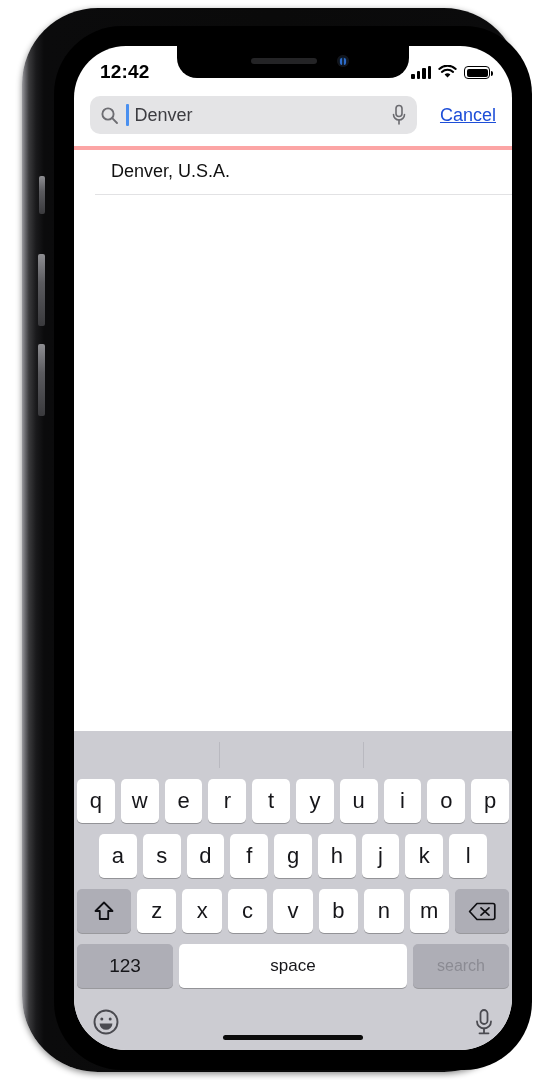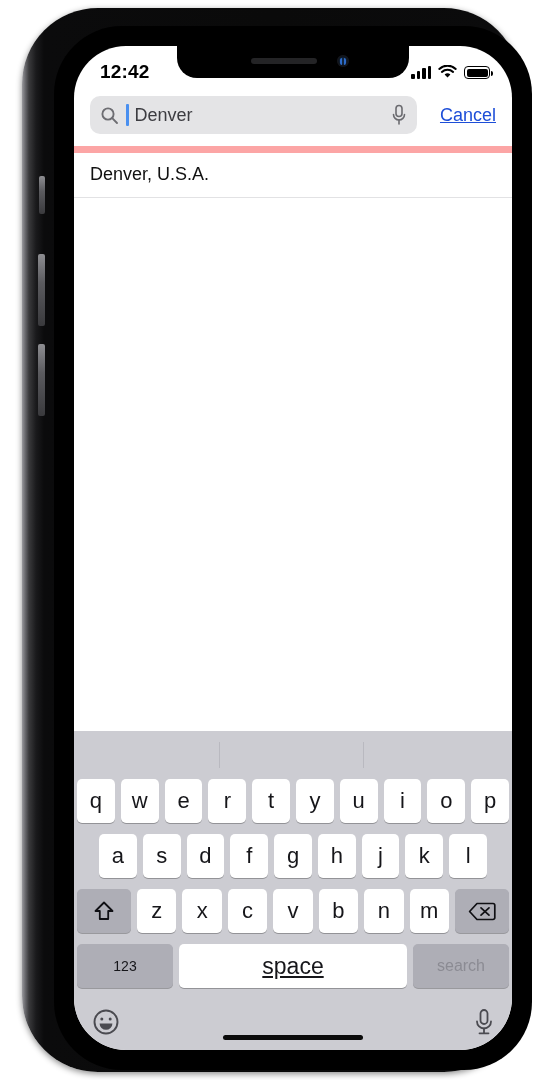--- a/index.html
+++ b/index.html
@@ -131,21 +131,21 @@
     width: 2.5px; height: 22px; background: #4a90f0; border-radius: 1px;
     margin-left: 2px; margin-right: 1px;
   }
   #cancel-button {
     font-size: 18px; color: #1d4ed8;
     text-decoration: underline;
     white-space: nowrap;
   }
 
   
-  #results-list { border-top: 7px solid #fca5a5; }
+  #results-list { border-top: 4px solid #fca5a5; padding-left: 21px; }
   .result-row {
     padding: 11px 16px 12px 16px;
     border-bottom: 1px solid #e2e2e4;
     font-size: 18px; color: #111;
   }
 
   
   #keyboard {
     position: absolute; left: 0; right: 0; bottom: 0;
     background: #ccccd2;
@@ -169,22 +169,22 @@
   .key {
     height: 44px; border-radius: 5px;
     background: #ffffff;
     box-shadow: 0 1px 0 rgba(0,0,0,.28);
     display: flex; align-items: center; justify-content: center;
     font-size: 22px; color: #16161a;
     flex: 1 1 0; min-width: 0;
   }
   .key.dark { background: #aeaeb6; box-shadow: 0 1px 0 rgba(0,0,0,.25); }
   .key.wide { flex: 0 0 54px; }
-  .key.space { flex: 1 1 auto; font-size: 23px; text-decoration: underline; }
-  .key.num   { flex: 0 0 96px; font-size: 14px; }
+  .key.space { flex: 1 1 auto; font-size: 17px; }
+  .key.num   { flex: 0 0 96px; font-size: 19px; }
   .key.search-key { flex: 0 0 96px; font-size: 16px; color: #8b8b93; }
   #row-3 { padding: 0 3px; }
   #row-4 { gap: 6px; padding: 0 3px; margin-bottom: 8px; }
 
   #keyboard-bottom-bar {
     height: 52px; display: flex; align-items: center;
     justify-content: space-between; padding: 0 18px;
   }
   #home-indicator {
     position: absolute; left: 50%; bottom: 10px;

